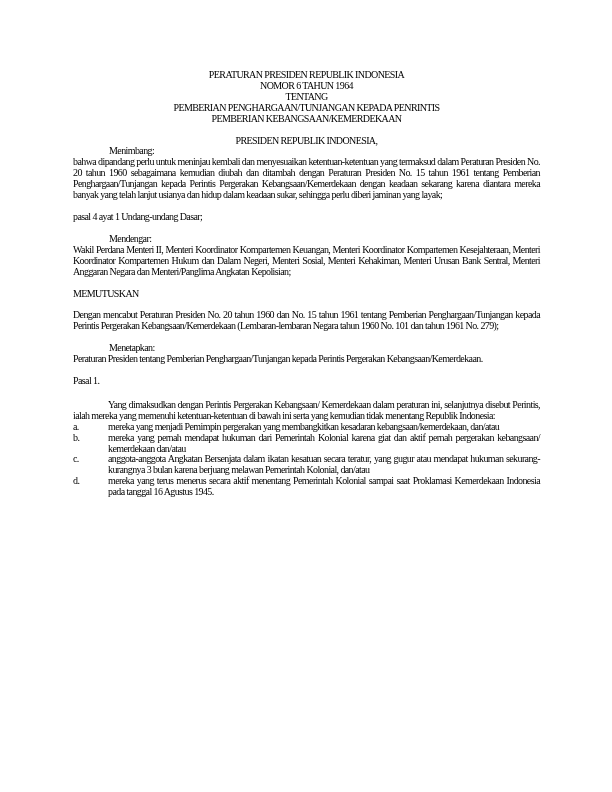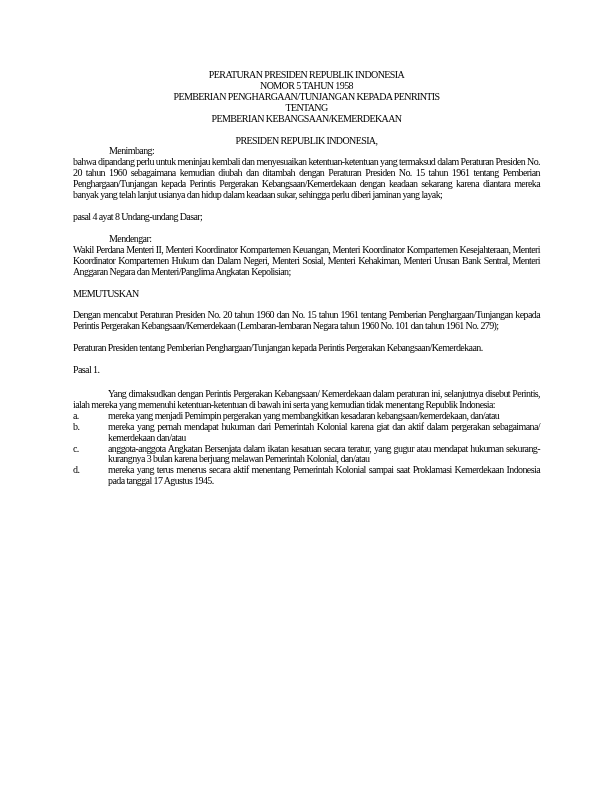--- a/index.html
+++ b/index.html
@@ -24,69 +24,70 @@
     .list .text { flex: 1; text-align: justify; text-align-last: left; }
     .mid-heading { text-align: left; margin-bottom: 11px; }
   </style>
 </head>
 <body>
 
 <div class="page">
 
   <div class="title-block center">
     <span class="title-line">PERATURAN PRESIDEN REPUBLIK INDONESIA</span>
-    <span class="title-line">NOMOR 5 TAHUN 1958</span>
+    <span class="title-line">NOMOR 6 TAHUN 1964</span>
+    <span class="title-line">TENTANG</span>
     <span class="title-line">PEMBERIAN PENGHARGAAN/TUNJANGAN KEPADA PENRINTIS</span>
-    <span class="title-line">TENTANG</span>
     <span class="title-line">PEMBERIAN KEBANGSAAN/KEMERDEKAAN</span>
   </div>
 
   <div class="heading center">PRESIDEN REPUBLIK INDONESIA,</div>
 
   <div class="section">
     <span class="label">Menimbang:</span>
     <div class="para">bahwa dipandang perlu untuk meninjau kembali dan menyesuaikan ketentuan-ketentuan yang termaksud dalam Peraturan Presiden No. 20 tahun 1960 sebagaimana kemudian diubah dan ditambah dengan Peraturan Presiden No. 15 tahun 1961 tentang Pemberian Penghargaan/Tunjangan kepada Perintis Pergerakan Kebangsaan/Kemerdekaan dengan keadaan sekarang karena diantara mereka banyak yang telah lanjut usianya dan hidup dalam keadaan sukar, sehingga perlu diberi jaminan yang layak;</div>
   </div>
 
   <div class="section">
-    <div class="para">pasal 4 ayat 8 Undang-undang Dasar;</div>
+    <div class="para">pasal 4 ayat 1 Undang-undang Dasar;</div>
   </div>
 
   <div class="section">
     <span class="label">Mendengar:</span>
     <div class="para">Wakil Perdana Menteri II, Menteri Koordinator Kompartemen Keuangan, Menteri Koordinator Kompartemen Kesejahteraan, Menteri Koordinator Kompartemen Hukum dan Dalam Negeri, Menteri Sosial, Menteri Kehakiman, Menteri Urusan Bank Sentral, Menteri Anggaran Negara dan Menteri/Panglima Angkatan Kepolisian;</div>
   </div>
 
   <div class="mid-heading">MEMUTUSKAN</div>
 
   <div class="section">
     <div class="para">Dengan mencabut Peraturan Presiden No. 20 tahun 1960 dan No. 15 tahun 1961 tentang Pemberian Penghargaan/Tunjangan kepada Perintis Pergerakan Kebangsaan/Kemerdekaan (Lembaran-lembaran Negara tahun 1960 No. 101 dan tahun 1961 No. 279);</div>
   </div>
 
   <div class="section">
+    <span class="label">Menetapkan:</span>
     <div class="para">Peraturan Presiden tentang Pemberian Penghargaan/Tunjangan kepada Perintis Pergerakan Kebangsaan/Kemerdekaan.</div>
   </div>
 
   <div class="mid-heading">Pasal 1.</div>
 
   <div class="section">
     <div class="para indent">Yang dimaksudkan dengan Perintis Pergerakan Kebangsaan/ Kemerdekaan dalam peraturan ini, selanjutnya disebut Perintis, ialah mereka yang memenuhi ketentuan-ketentuan di bawah ini serta yang kemudian tidak menentang Republik Indonesia:</div>
     <ul class="list">
       <li>
         <span class="marker">a.</span>
         <span class="text">mereka yang menjadi Pemimpin pergerakan yang membangkitkan kesadaran kebangsaan/kemerdekaan, dan/atau</span>
       </li>
       <li>
         <span class="marker">b.</span>
-        <span class="text">mereka yang pernah mendapat hukuman dari Pemerintah Kolonial karena giat dan aktif dalam pergerakan sebagaimana/ kemerdekaan dan/atau</span>
+        <span class="text">mereka yang pernah mendapat hukuman dari Pemerintah Kolonial karena giat dan aktif pernah pergerakan kebangsaan/ kemerdekaan dan/atau</span>
       </li>
       <li>
         <span class="marker">c.</span>
         <span class="text">anggota-anggota Angkatan Bersenjata dalam ikatan kesatuan secara teratur, yang gugur atau mendapat hukuman sekurang- kurangnya 3 bulan karena berjuang melawan Pemerintah Kolonial, dan/atau</span>
       </li>
       <li>
         <span class="marker">d.</span>
-        <span class="text">mereka yang terus menerus secara aktif menentang Pemerintah Kolonial sampai saat Proklamasi Kemerdekaan Indonesia pada tanggal 17 Agustus 1945.</span>
+        <span class="text">mereka yang terus menerus secara aktif menentang Pemerintah Kolonial sampai saat Proklamasi Kemerdekaan Indonesia pada tanggal 16 Agustus 1945.</span>
       </li>
     </ul>
   </div>
 
 </div>
 
 </body></html>

